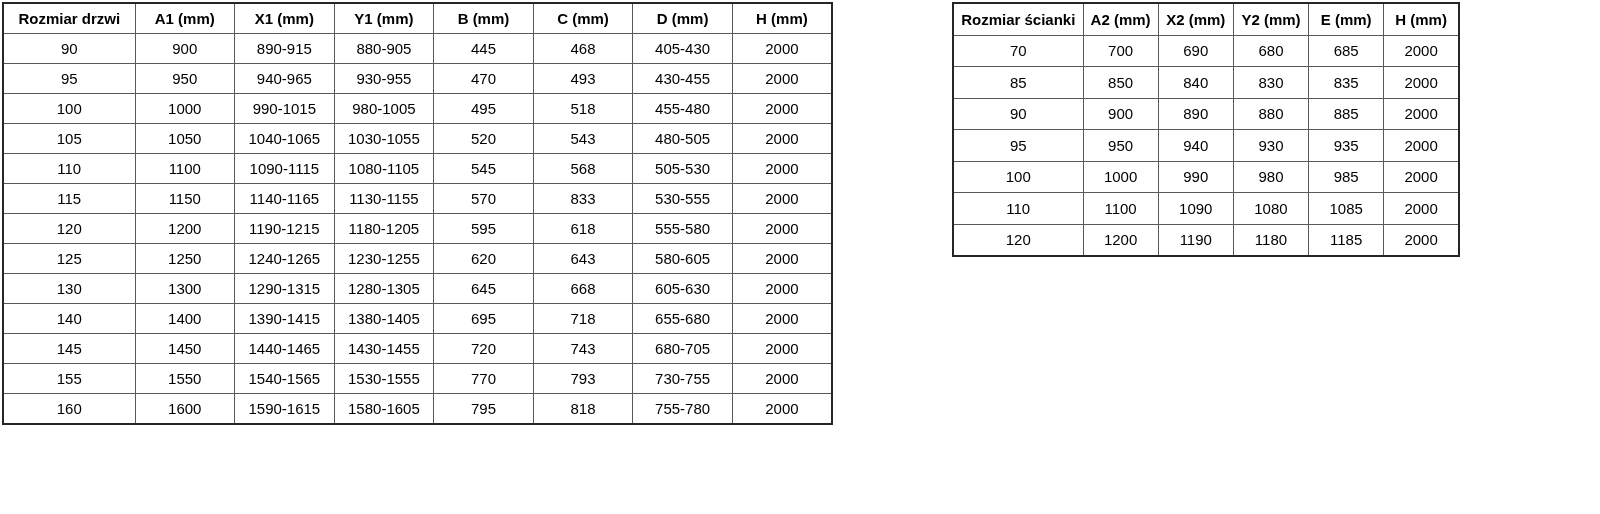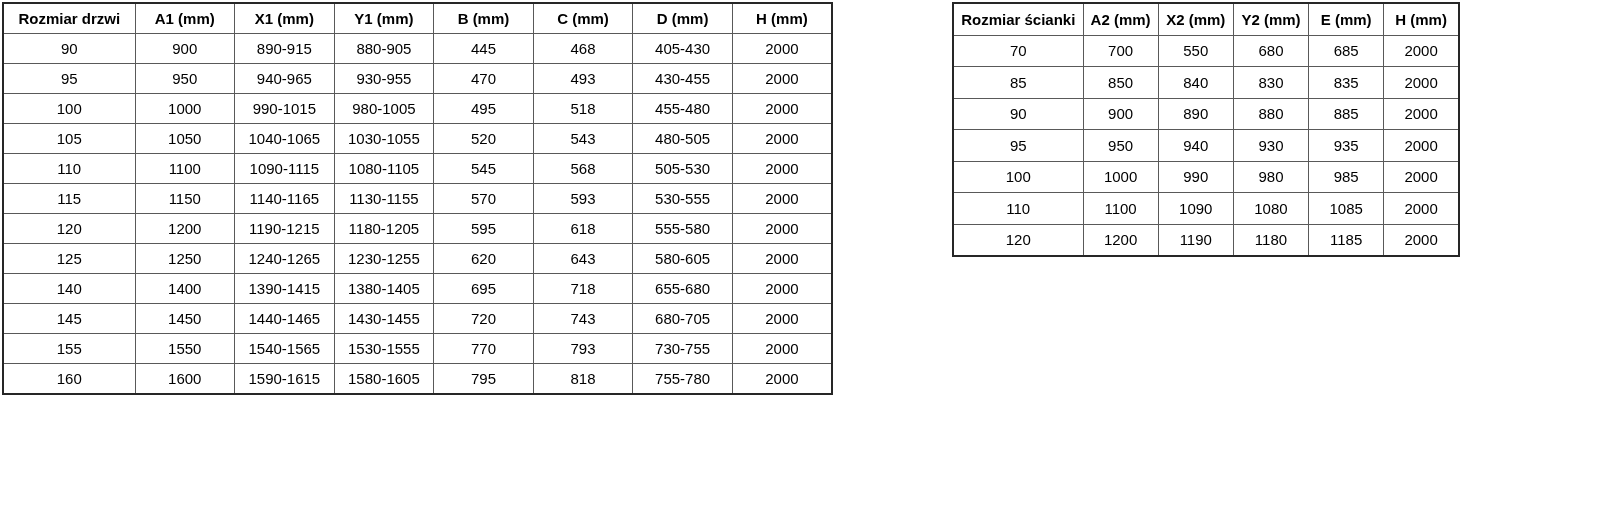--- a/index.html
+++ b/index.html
@@ -132,21 +132,21 @@
           <td>568</td>
           <td>505-530</td>
           <td>2000</td>
         </tr>
         <tr>
           <td>115</td>
           <td>1150</td>
           <td>1140-1165</td>
           <td>1130-1155</td>
           <td>570</td>
-          <td>593</td>
+          <td>833</td>
           <td>530-555</td>
           <td>2000</td>
         </tr>
         <tr>
           <td>120</td>
           <td>1200</td>
           <td>1190-1215</td>
           <td>1180-1205</td>
           <td>595</td>
           <td>618</td>
@@ -157,20 +157,30 @@
           <td>125</td>
           <td>1250</td>
           <td>1240-1265</td>
           <td>1230-1255</td>
           <td>620</td>
           <td>643</td>
           <td>580-605</td>
           <td>2000</td>
         </tr>
         <tr>
+          <td>130</td>
+          <td>1300</td>
+          <td>1290-1315</td>
+          <td>1280-1305</td>
+          <td>645</td>
+          <td>668</td>
+          <td>605-630</td>
+          <td>2000</td>
+        </tr>
+        <tr>
           <td>140</td>
           <td>1400</td>
           <td>1390-1415</td>
           <td>1380-1405</td>
           <td>695</td>
           <td>718</td>
           <td>655-680</td>
           <td>2000</td>
         </tr>
         <tr>
@@ -222,21 +232,21 @@
           <th>X2 (mm)</th>
           <th>Y2 (mm)</th>
           <th>E (mm)</th>
           <th>H (mm)</th>
         </tr>
       </thead>
     <tbody>
         <tr>
           <td>70</td>
           <td>700</td>
-          <td>550</td>
+          <td>690</td>
           <td>680</td>
           <td>685</td>
           <td>2000</td>
         </tr>
         <tr>
           <td>85</td>
           <td>850</td>
           <td>840</td>
           <td>830</td>
           <td>835</td>

